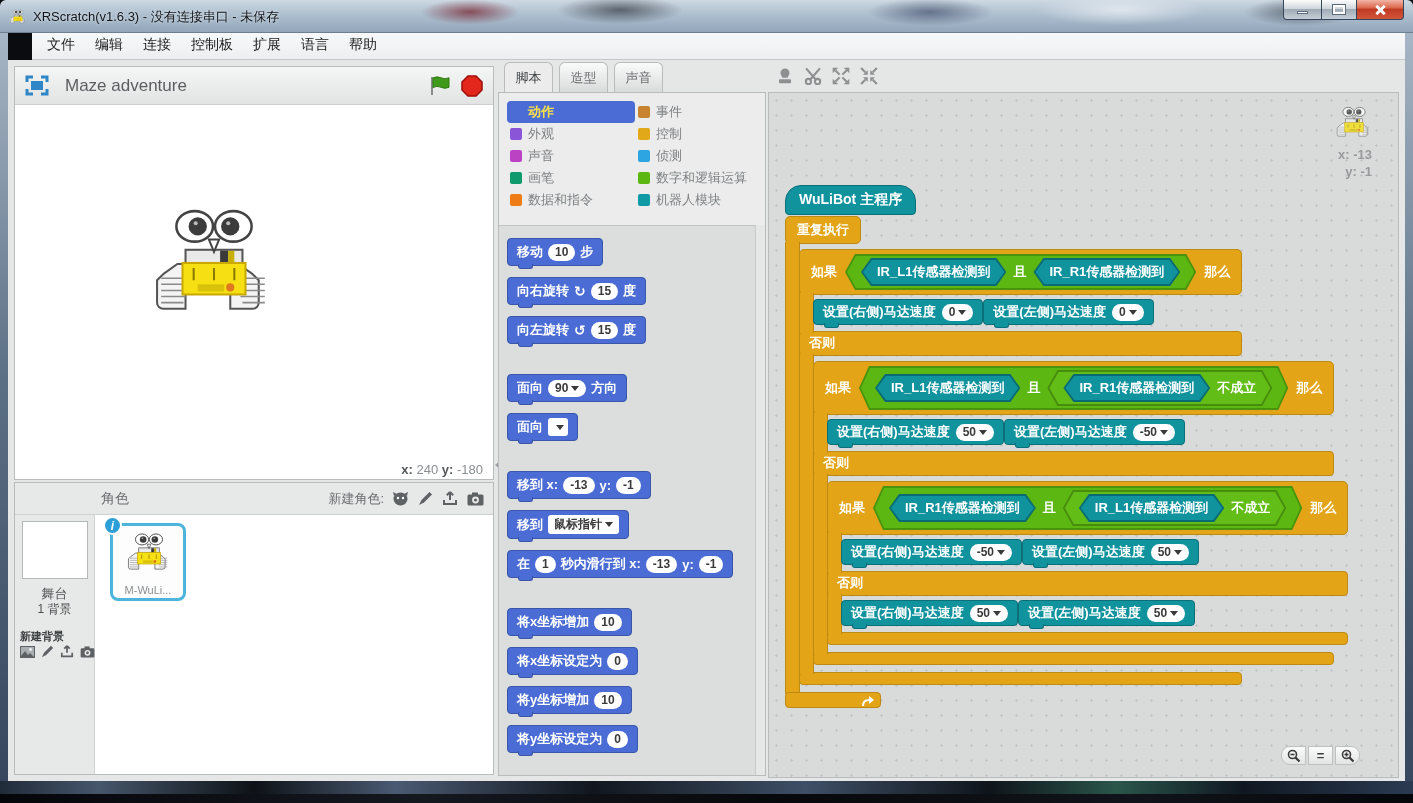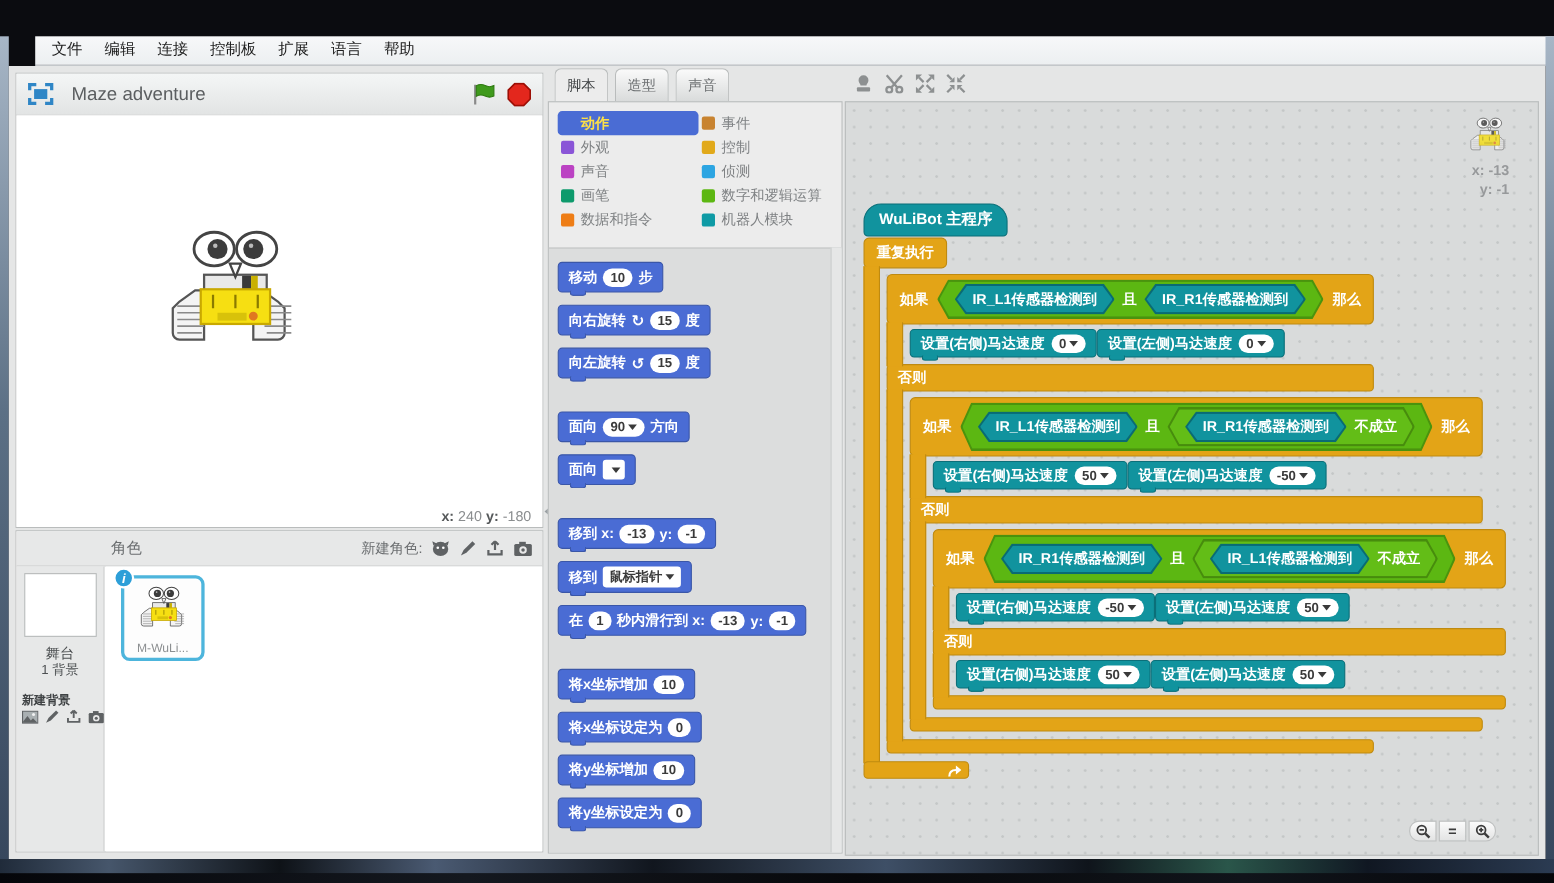--- a/index.html
+++ b/index.html
@@ -147,21 +147,21 @@
     background-size:15px 15px; border:1px solid #b9bcbc; overflow:hidden; }
   #script-root { position:absolute; left:16px; top:92px; }
 
   .hat { width:max-content; background:#11939e; border:1px solid #0b6f79;
     border-radius:16px 16px 4px 4px; padding:5px 13px; color:#fff; font-size:14px;
     font-weight:600; white-space:nowrap; }
   .gold { background:#e3a417; border:1px solid #bf8a10; color:#fff; }
   .fv { width:max-content; margin-top:1px; }
   .fv-head { display:inline-flex; align-items:center; padding:4px 11px; border-radius:5px;
     font-size:13px; font-weight:600; white-space:nowrap; }
-  .c-body { position:relative; padding:3px 0 3px 21px; min-height:12px; }
+  .c-body { position:relative; padding:3px 0 3px 14px; min-height:12px; }
   .c-body::before { content:""; position:absolute; left:0; top:-2px; bottom:-2px; width:13px;
     background:#e3a417; border-left:1px solid #bf8a10; border-right:1px solid #bf8a10; }
   .fv-foot { width:96px; height:16px; border-radius:4px; position:relative; }
   .fv-foot svg { position:absolute; right:6px; top:2px; }
   .ifblock { margin:2px 0 4px; width:max-content; }
   .c-head { display:inline-flex; align-items:center; gap:8px; padding:4px 11px; border-radius:5px;
     font-size:13px; font-weight:600; white-space:nowrap; }
   .c-bar { border-radius:4px; min-width:60px; }
   .elsebar { padding:2px 9px 3px; font-size:13px; font-weight:600; }
   .endbar { height:13px; }
@@ -219,20 +219,37 @@
       <circle cx="44" cy="23" r="9" fill="#3c3c3c"></circle>
       <circle cx="76" cy="23" r="9" fill="#3c3c3c"></circle>
       <circle cx="42" cy="20" r="2" fill="#bbb"></circle>
       <circle cx="74" cy="20" r="2" fill="#bbb"></circle>
     </symbol>
   </defs>
 </svg>
 
 <div id="win">
 
+  <div id="titlebar">
+    <svg id="title-icon" viewBox="0 0 120 120">
+        <use href="#robot"></use>
+      </svg>
+    <span id="title-text">XRScratch(v1.6.3) - 没有连接串口 - 未保存</span>
+    <div id="caption">
+      <div class="cap-btn first">
+          <div class="glyph-min"></div>
+        </div>
+      <div class="cap-btn mid">
+          <div class="glyph-max"></div>
+        </div>
+      <div class="cap-btn close">
+          <div class="glyph-close"></div>
+        </div>
+    </div>
+  </div>
 
   <div id="menubar">
       <div class="menu-item">文件</div>
       <div class="menu-item">编辑</div>
       <div class="menu-item">连接</div>
       <div class="menu-item">控制板</div>
       <div class="menu-item">扩展</div>
       <div class="menu-item">语言</div>
       <div class="menu-item">帮助</div>
     </div>

